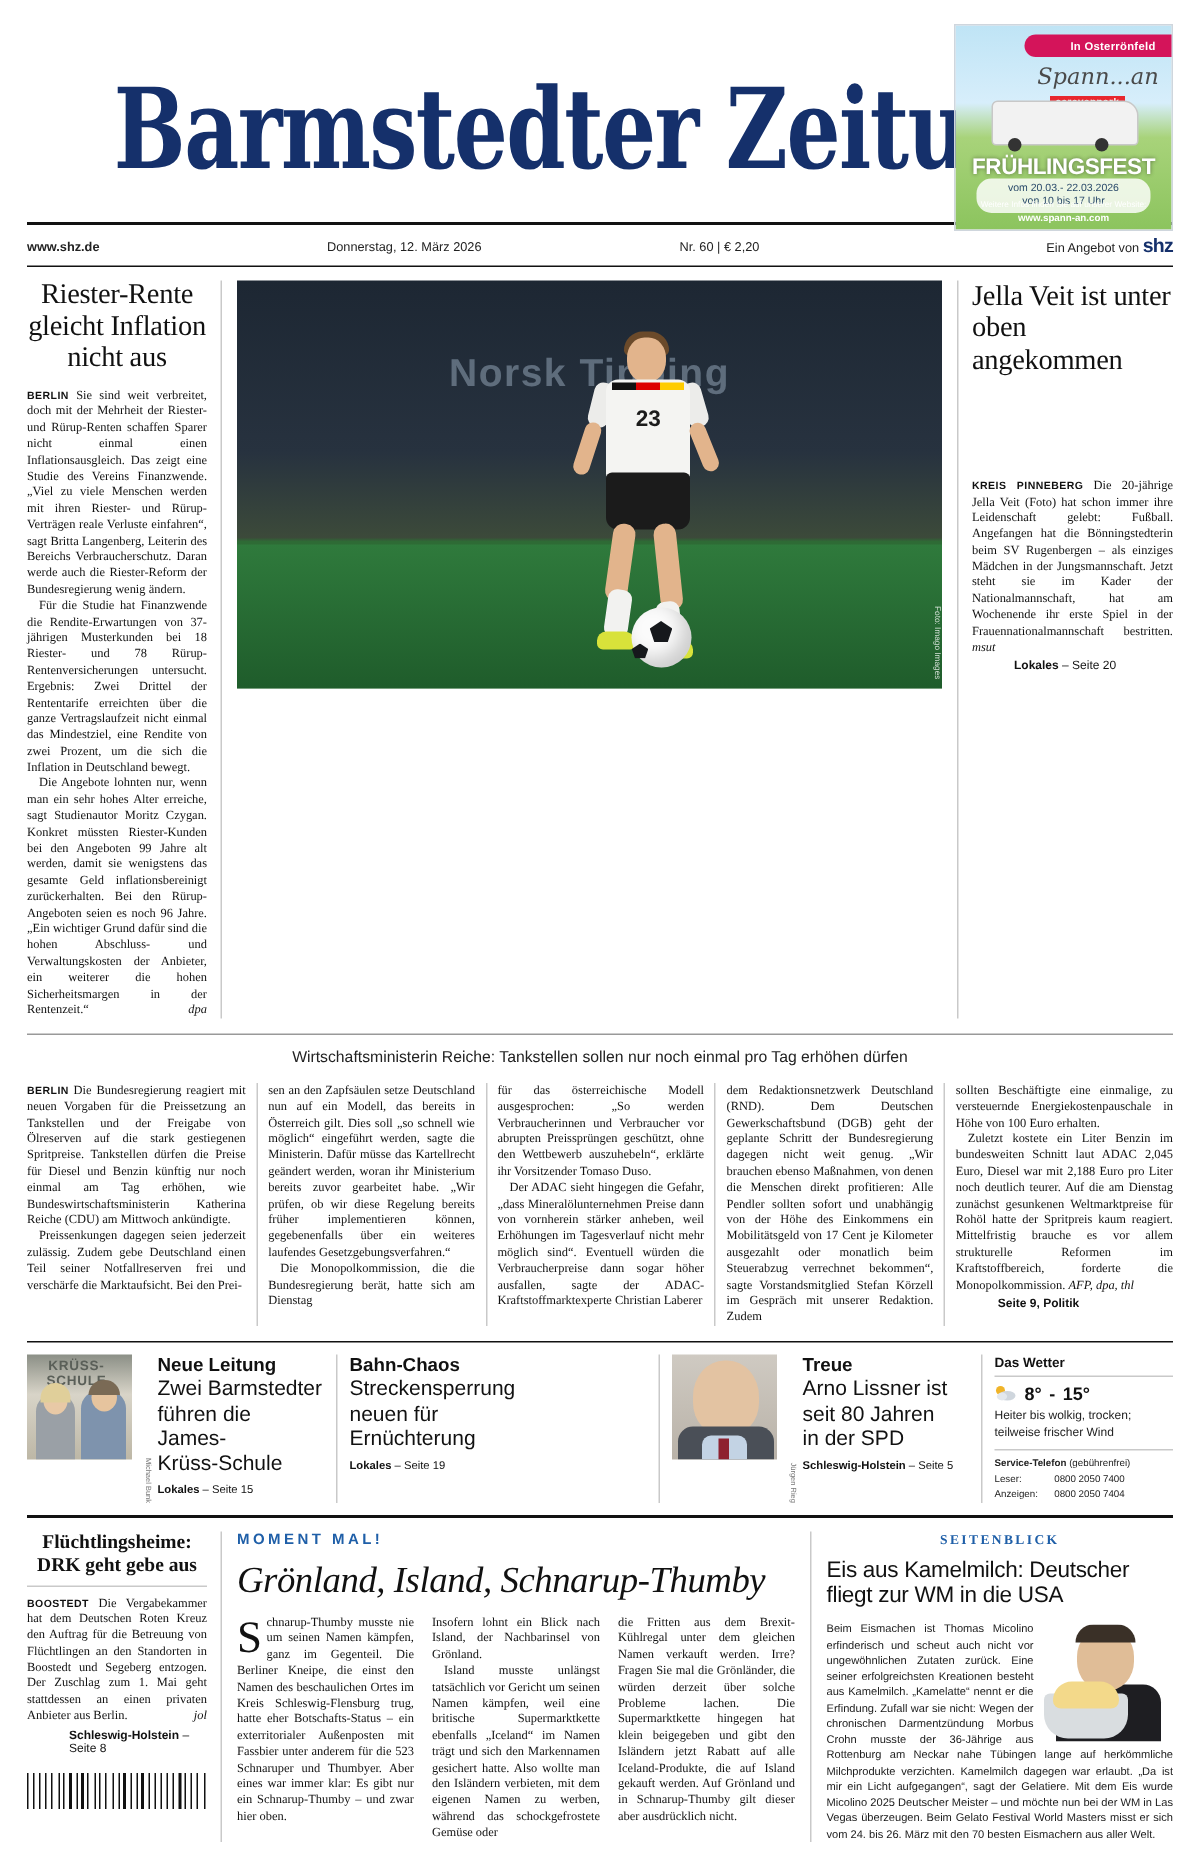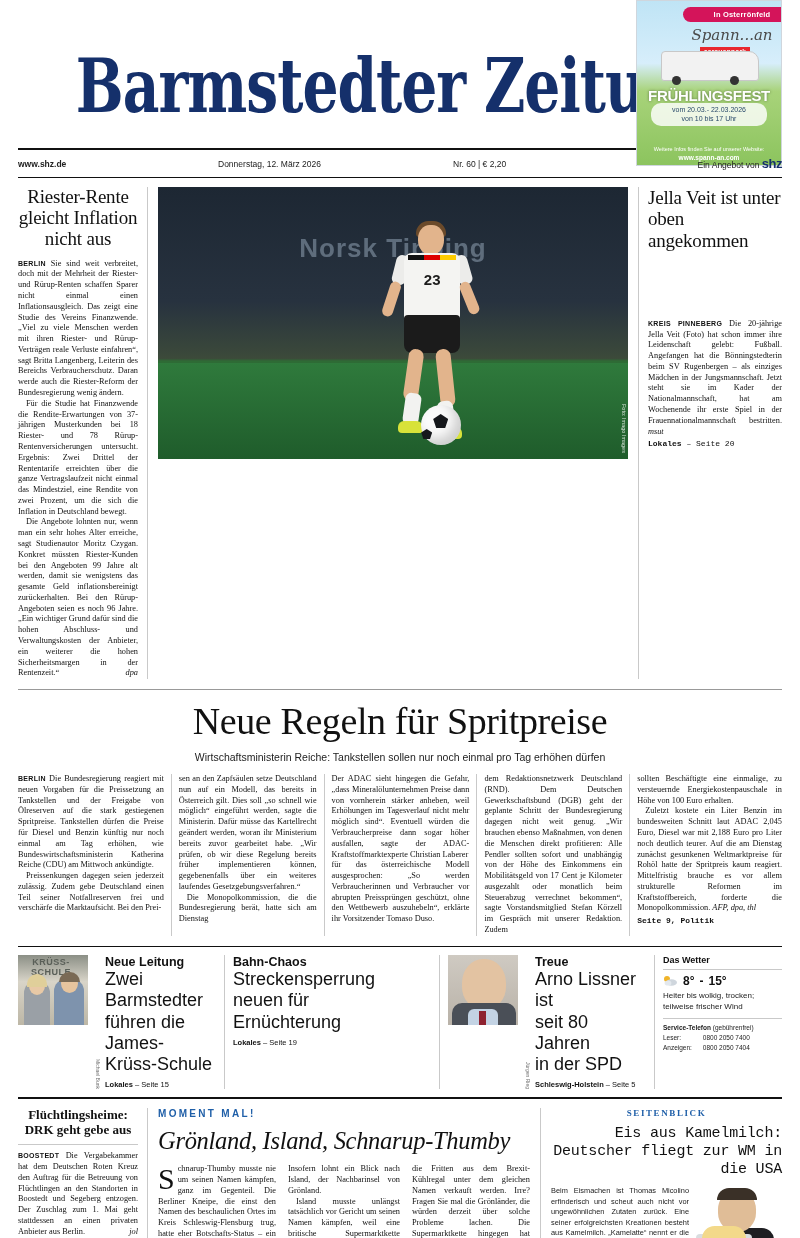--- a/index.html
+++ b/index.html
@@ -29,22 +29,22 @@
   }
   .tagline {
     text-align: center;
     font-size: 10.5px;
     letter-spacing: 1.6px;
     color: #1a1a1a;
     font-family: "Liberation Serif", serif;
     margin-top: 27px;
   }
   .ad-box {
-    position: absolute; right: 0; top: 0;
-    width: 146px; height: 166px;
+    position: absolute; right: 0; top: 16px;
+    width: 146px; height: 138px;
     overflow: hidden;
     background: linear-gradient(#bfe4f5 0%, #d7eefb 38%, #a8d37a 55%, #8cc45e 100%);
     border: 1px solid #cfd6dd;
     padding-left: 46px;
   }
   .ad-banner {
     margin: 6px auto 0; width: 118px; height: 15px;
     background: #d4145a; border-radius: 8px;
     color: #fff; font-size: 7.5px; font-weight: 700;
     font-family: "Liberation Sans", sans-serif;
@@ -121,22 +121,23 @@
     text-align: justify; hyphens: auto; color:#111;
   }
   .body-text p { text-indent: 8px; }
   .body-text p:first-child { text-indent: 0; }
   .dateline {
     font-family: "Liberation Sans", sans-serif;
     font-weight: 700; font-size: 7px; letter-spacing: .3px;
   }
   .sig { font-style: italic; }
   .ref {
-    font-family: Liberation Mono, monospace; font-size: 8px;
+    font-family: Liberation Sans, sans-serif; font-size: 8px;
     margin-top: 2px;
+    margin-left: 28px;
   }
   .ref b { font-weight: 700; }
 
   
   .hero {
     position: relative; width: 100%; height: 272px; overflow: hidden;
     background: linear-gradient(#1d2733 0%, #27323f 42%, #3c4a3a 63%, #2e6b35 64%, #2b6a33 100%);
   }
   .hero .crowdtext {
     position:absolute; top:46px; left:0; right:0; text-align:center;
@@ -243,21 +244,21 @@
   .t-photo.man .mHead{position:absolute;left:14px;top:4px;width:44px;height:50px;background:#e3c3a2;border-radius:48% 48% 44% 44%;}
   .t-photo.man .mBody{position:absolute;left:4px;bottom:0;width:64px;height:22px;background:#4a4f57;border-radius:10px 10px 0 0;}
   .t-photo.man .mShirt{position:absolute;left:20px;bottom:0;width:30px;height:16px;background:#c3d3e4;border-radius:6px 6px 0 0;}
   .t-photo.man .mTie{position:absolute;left:31px;bottom:0;width:7px;height:14px;background:#8e2230;}
   .t-credit{
     writing-mode:vertical-rl; font-family:"Liberation Sans",sans-serif;
     font-size:5px; color:#777; margin-right:4px; align-self:flex-end;
   }
   .t-text { flex:1; min-width:0; }
   .t-kicker { font-family:"Liberation Sans",sans-serif; font-weight:700; font-size:12.5px; line-height:1.15; }
-  .t-line { font-family:"Liberation Sans",sans-serif; font-weight:400; font-size:18px; line-height:1.18; }
+  .t-line { font-family:"Liberation Sans",sans-serif; font-weight:400; font-size:14px; line-height:1.18; }
   .t-ref { font-family:"Liberation Sans",sans-serif; font-size:7.5px; margin-top:5px; }
   .t-ref b { font-weight:700; }
 
   .weather { width:128px; flex:none; padding-left:8px; border-left:1px solid #c9c9c9; }
   .w-title { font-family:"Liberation Sans",sans-serif; font-weight:700; font-size:9px; }
   .w-rule { border-top:1px solid #c9c9c9; margin:4px 0 4px; }
   .w-temp { font-family:"Liberation Sans",sans-serif; font-weight:700; font-size:12px; display:flex; align-items:center; gap:5px;}
   .w-desc { font-family:"Liberation Sans",sans-serif; font-size:8px; line-height:1.35; margin-top:3px; color:#222; }
   .w-rule2 { border-top:1px solid #c9c9c9; margin:6px 0 4px; }
   .w-serv { font-family:"Liberation Sans",sans-serif; font-size:6.5px; line-height:1.55; color:#222; }
@@ -288,22 +289,22 @@
   .moment-cols .mcc:last-child{ padding-right:0; }
   .dropcap::first-letter {
     float:left; font-size:30px; line-height:.85; padding:2px 3px 0 0;
     font-family:"Liberation Serif",serif;
   }
   .seitenblick-kicker {
     font-family:"Liberation Serif",serif; font-weight:700; font-size:9px;
     color:#1f5fa8; letter-spacing:1.6px; text-align:center;
   }
   .seitenblick-head {
-    font-family:Liberation Mono, monospace; font-size:15px; line-height:1.18;
-    margin-top:7px; text-align:right; letter-spacing:-.2px;
+    font-family:Liberation Sans, sans-serif; font-size:15px; line-height:1.18;
+    margin-top:7px; text-align:left; letter-spacing:-.2px;
   }
   .sb-body {
     font-family:"Liberation Sans",sans-serif; font-size:7.4px; line-height:1.42;
     text-align:justify; margin-top:8px; position:relative; color:#1a1a1a;
   }
   .sb-photo {
     float:right; width:88px; height:78px; margin:2px 0 0 5px; shape-outside: margin-box;
     position:relative; overflow:hidden;
   }
   .sb-photo .sbHead{position:absolute;left:24px;top:2px;width:38px;height:42px;background:#e0bd97;border-radius:46%;}
@@ -403,40 +404,39 @@
         <p><span class="dateline">KREIS PINNEBERG</span> <span>Die 20-jährige Jella Veit (Foto) hat schon immer ihre Leidenschaft gelebt: Fußball. Angefangen hat die Bönningstedterin beim SV Rugenbergen – als einziges Mädchen in der Jungsmannschaft. Jetzt steht sie im Kader der Nationalmannschaft, hat am Wochenende ihr erste Spiel in der Frauennationalmannschaft bestritten.</span> <span class="sig">msut</span></p>
       </div>
       <div class="ref">
         <b>Lokales</b>
         <span>– Seite 20</span>
       </div>
     </div>
   </div>
 
   <div class="main-rule"></div>
-  <div class="main-head">Neue Regeln für Spritpreise</div>
   <div class="main-sub">Wirtschaftsministerin Reiche: Tankstellen sollen nur noch einmal pro Tag erhöhen dürfen</div>
 
   <div class="main-cols">
     <div class="mc">
       <div class="body-text">
         <p><span class="dateline">BERLIN</span> <span>Die Bundesregierung reagiert mit neuen Vorgaben für die Preissetzung an Tankstellen und der Freigabe von Ölreserven auf die stark gestiegenen Spritpreise. Tankstellen dürfen die Preise für Diesel und Benzin künftig nur noch einmal am Tag erhöhen, wie Bundeswirtschaftsministerin Katherina Reiche (CDU) am Mittwoch ankündigte.</span></p>
         <p>Preissenkungen dagegen seien jederzeit zulässig. Zudem gebe Deutschland einen Teil seiner Notfallreserven frei und verschärfe die Marktaufsicht. Bei den Prei-</p>
       </div>
     </div>
     <div class="mc">
       <div class="body-text">
         <p style="text-indent:0">sen an den Zapfsäulen setze Deutschland nun auf ein Modell, das bereits in Österreich gilt. Dies soll „so schnell wie möglich“ eingeführt werden, sagte die Ministerin. Dafür müsse das Kartellrecht geändert werden, woran ihr Ministerium bereits zuvor gearbeitet habe. „Wir prüfen, ob wir diese Regelung bereits früher implementieren können, gegebenenfalls über ein weiteres laufendes Gesetzgebungsverfahren.“</p>
         <p>Die Monopolkommission, die die Bundesregierung berät, hatte sich am Dienstag</p>
       </div>
     </div>
     <div class="mc">
       <div class="body-text">
+        <p style="text-indent:0">für das österreichische Modell ausgesprochen: „So werden Verbraucherinnen und Verbraucher vor abrupten Preissprüngen geschützt, ohne den Wettbewerb auszuhebeln“, erklärte ihr Vorsitzender Tomaso Duso.</p>
         <p>Der ADAC sieht hingegen die Gefahr, „dass Mineralölunternehmen Preise dann von vornherein stärker anheben, weil Erhöhungen im Tagesverlauf nicht mehr möglich sind“. Eventuell würden die Verbraucherpreise dann sogar höher ausfallen, sagte der ADAC-Kraftstoffmarktexperte Christian Laberer</p>
-        <p style="text-indent:0">für das österreichische Modell ausgesprochen: „So werden Verbraucherinnen und Verbraucher vor abrupten Preissprüngen geschützt, ohne den Wettbewerb auszuhebeln“, erklärte ihr Vorsitzender Tomaso Duso.</p>
       </div>
     </div>
     <div class="mc">
       <div class="body-text">
         <p style="text-indent:0">dem Redaktionsnetzwerk Deutschland (RND). Dem Deutschen Gewerkschaftsbund (DGB) geht der geplante Schritt der Bundesregierung dagegen nicht weit genug. „Wir brauchen ebenso Maßnahmen, von denen die Menschen direkt profitieren: Alle Pendler sollten sofort und unabhängig von der Höhe des Einkommens ein Mobilitätsgeld von 17 Cent je Kilometer ausgezahlt oder monatlich beim Steuerabzug verrechnet bekommen“, sagte Vorstandsmitglied Stefan Körzell im Gespräch mit unserer Redaktion. Zudem</p>
       </div>
     </div>
     <div class="mc">
       <div class="body-text">
         <p style="text-indent:0">sollten Beschäftigte eine einmalige, zu versteuernde Energiekostenpauschale in Höhe von 100 Euro erhalten.</p>

